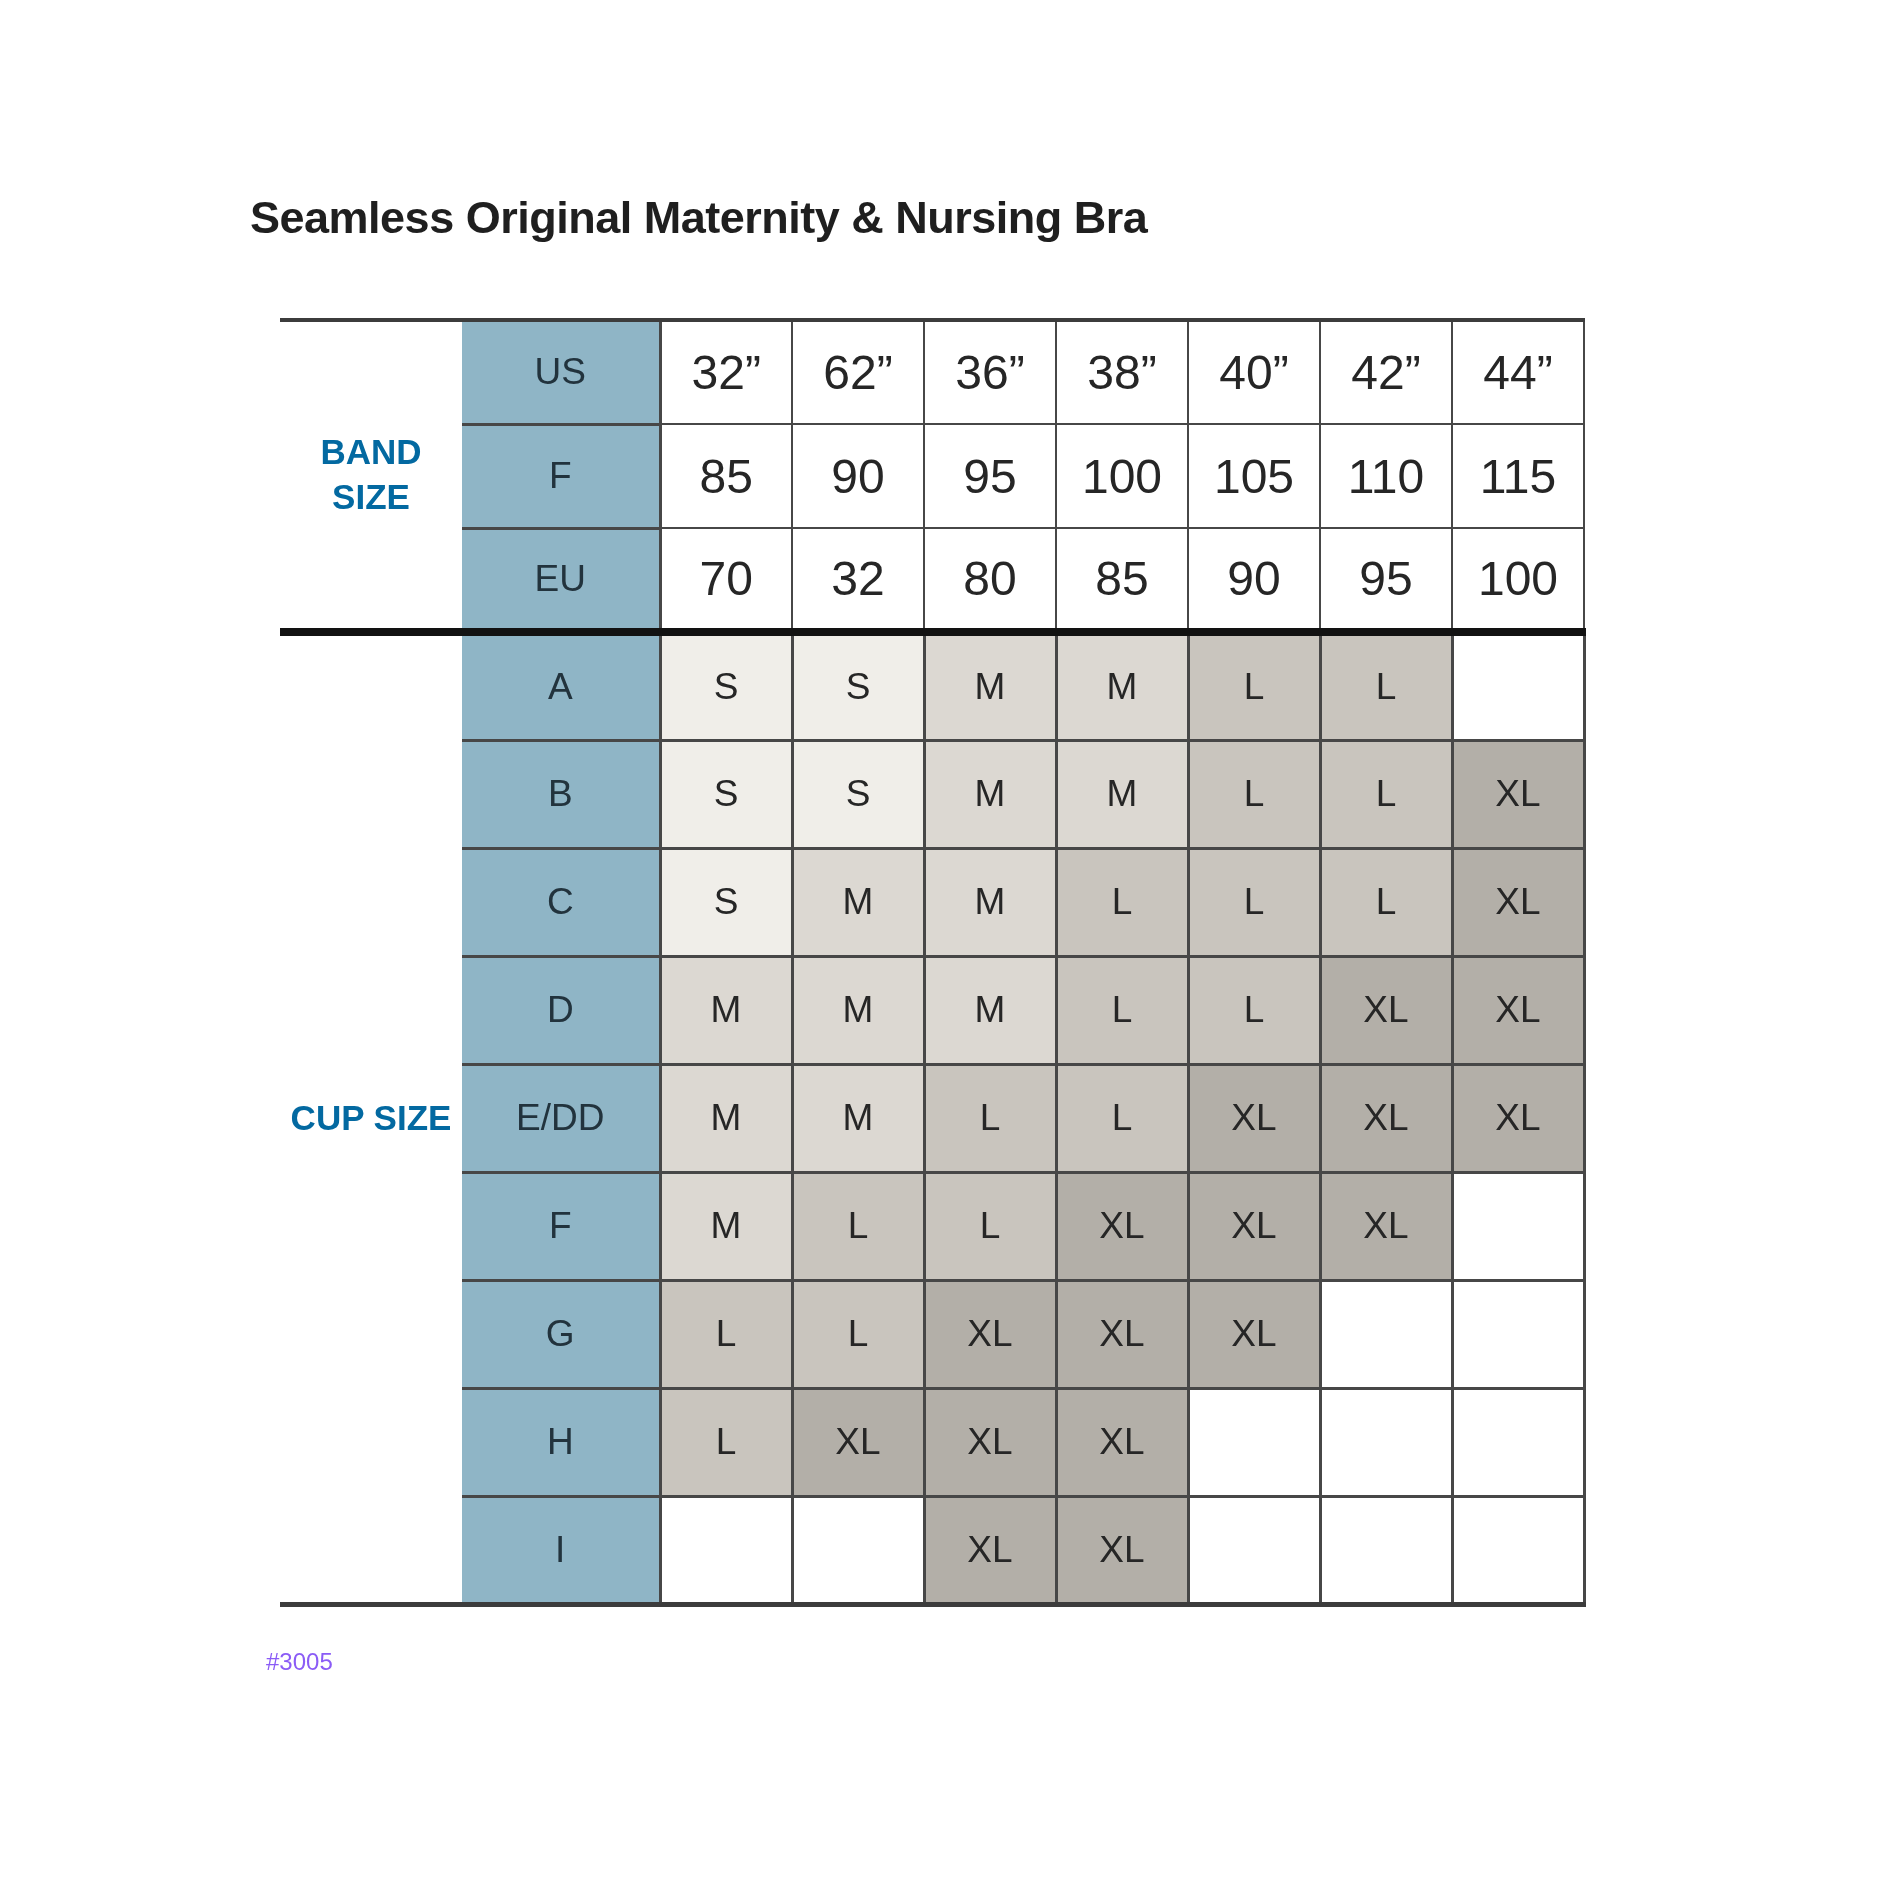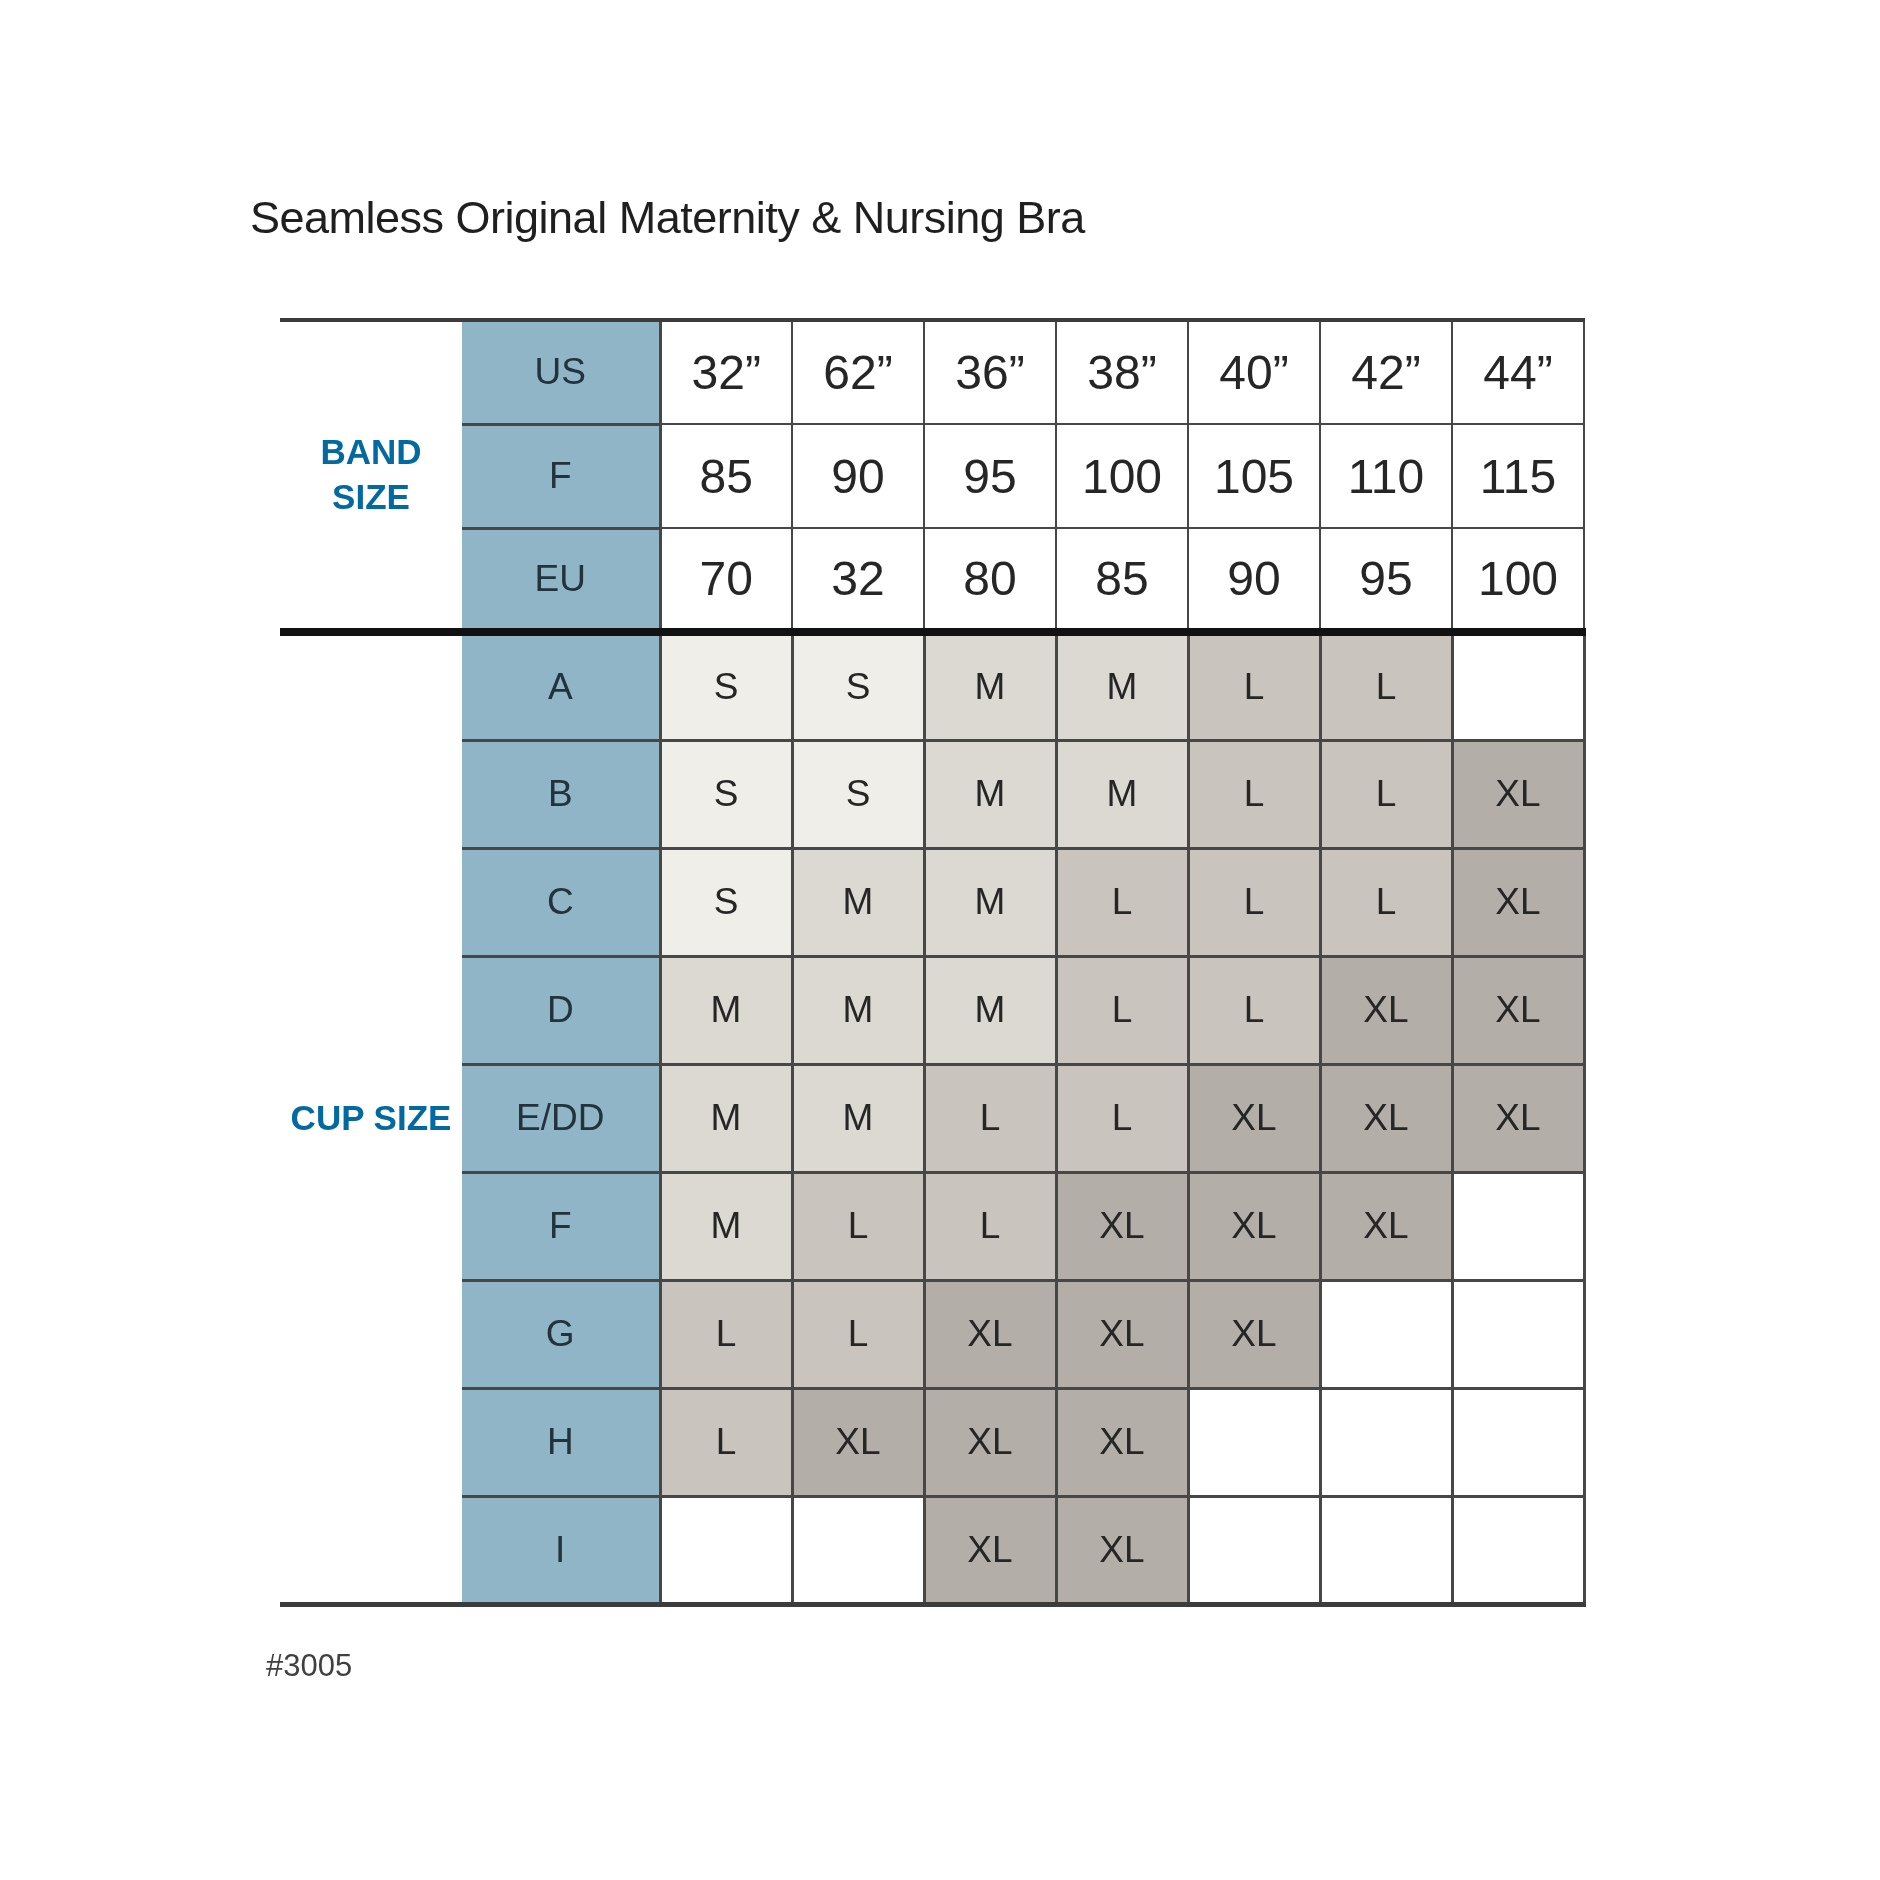--- a/index.html
+++ b/index.html
@@ -14,21 +14,21 @@
     height: 1880px;
     background: #ffffff;
     overflow: hidden;
   }
   .page-title {
     position: absolute;
     left: 250px;
     top: 192px;
     margin: 0;
     font-size: 45px;
-    font-weight: 400;
+    font-weight: 700;
     letter-spacing: -0.5px;
     color: #1f1f1f;
   }
   table.size-table {
     position: absolute;
     left: 280px;
     top: 318px;
     border-collapse: collapse;
     table-layout: fixed;
     border-top: 4px solid var(--outer, #3c3c3c);
@@ -80,22 +80,22 @@
   }
   
   td.sz-S  { background: var(--cell-s,  #f0eee9); }
   td.sz-M  { background: var(--cell-m,  #dcd8d2); }
   td.sz-L  { background: var(--cell-l,  #c9c5be); }
   td.sz-XL { background: var(--cell-xl, #b3afa8); }
   .product-code {
     position: absolute;
     left: 266px;
     top: 1648px;
-    font-size: 31px;
-    color: #404040;
+    font-size: 24px;
+    color: #8b5cf6;
   }
 </style>
 </head>
 <body>
 
 <div class="page">
   <h1 class="page-title">Seamless Original Maternity &amp; Nursing Bra</h1>
 
   <table class="size-table">
     <colgroup>

